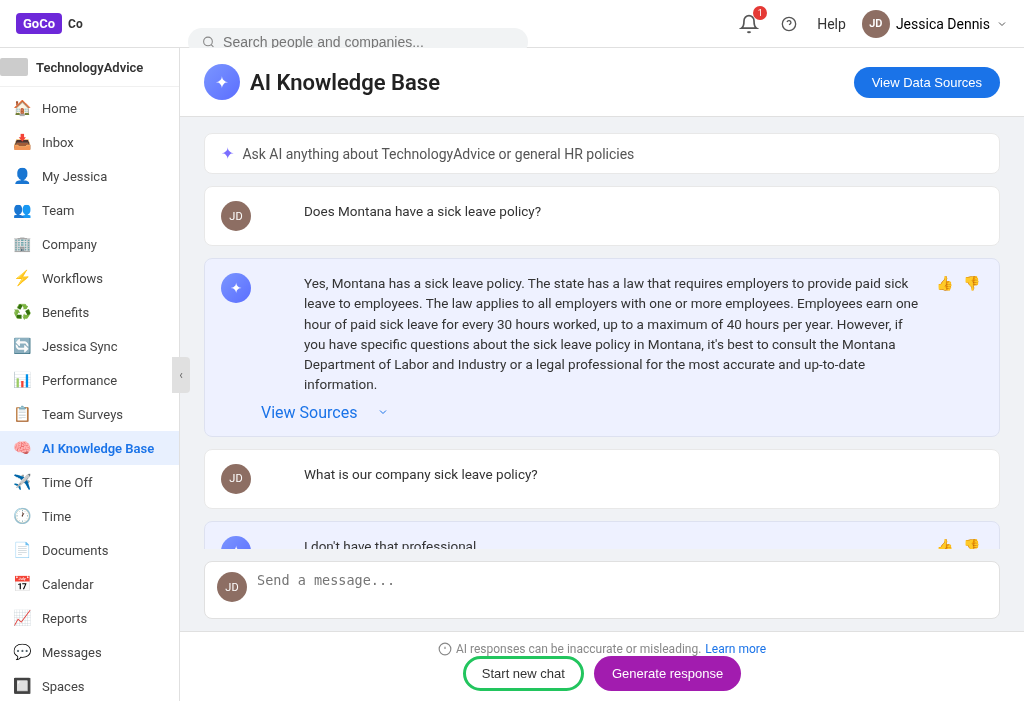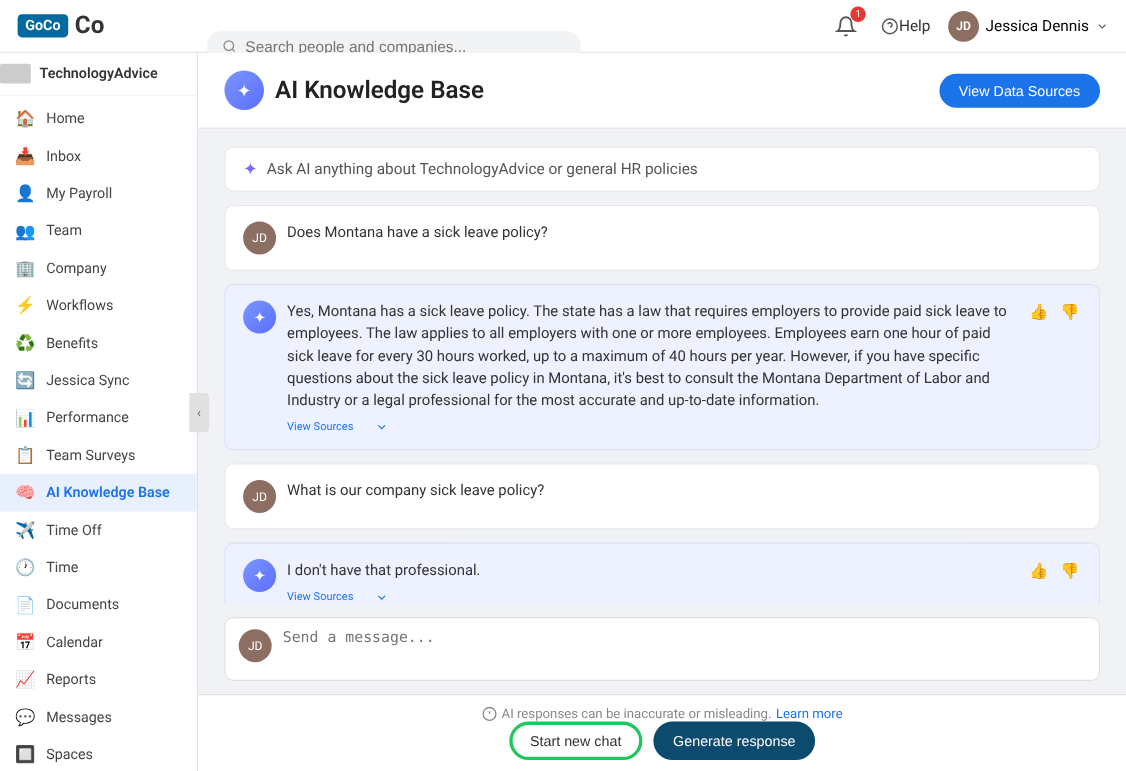--- a/index.html
+++ b/index.html
@@ -1,28 +1,28 @@
 <!DOCTYPE html>
 <html><head>
   <meta charset="utf-8">
   <style>
     * { box-sizing: border-box; margin: 0; padding: 0; }
     body { font-family: -apple-system, BlinkMacSystemFont, 'Segoe UI', Roboto, sans-serif; font-size: 14px; background: #f5f5f5; display: flex; flex-direction: column; height: 701px; overflow: hidden; }
 
     
     .top-nav { height: 48px; background: #fff; border-bottom: 1px solid #e0e0e0; display: flex; align-items: center; padding: 0 16px; gap: 12px; flex-shrink: 0; }
     .logo-area { display: flex; align-items: center; gap: 6px; min-width: 160px; }
-    .logo-goco { background: #0369a1; color: #fff; font-weight: 700; font-size: 13px; padding: 3px 7px; border-radius: 4px; }
-    .logo-co { font-weight: 700; font-size: 22px; color: #333; }
+    .logo-goco { background: #6d28d9; color: #fff; font-weight: 700; font-size: 13px; padding: 3px 7px; border-radius: 4px; }
+    .logo-co { font-weight: 700; font-size: 12px; color: #333; }
     .search-bar { flex: 1; max-width: 340px; display: flex; align-items: center; background: #f1f3f4; border-radius: 24px; padding: 6px 14px; gap: 8px; margin-top: 36px; }
     .search-bar input { border: none; background: transparent; outline: none; font-size: 14px; color: #555; width: 100%; }
     .nav-right { margin-left: auto; display: flex; align-items: center; gap: 16px; }
     .nav-icon-btn { position: relative; cursor: pointer; display: flex; align-items: center; justify-content: center; width: 32px; height: 32px; }
     .badge { position: absolute; top: -2px; right: -2px; background: #e53935; color: #fff; border-radius: 50%; width: 14px; height: 14px; font-size: 9px; display: flex; align-items: center; justify-content: center; }
-    .help-btn { display: flex; align-items: center; gap: 0; font-size: 14px; color: #333; cursor: pointer; }
+    .help-btn { display: flex; align-items: center; gap: 20px; font-size: 14px; color: #333; cursor: pointer; }
     .user-btn { display: flex; align-items: center; gap: 6px; cursor: pointer; }
     .avatar { width: 28px; height: 28px; border-radius: 50%; background: #8d6e63; display: flex; align-items: center; justify-content: center; color: #fff; font-size: 11px; font-weight: 600; }
 
     
     .main-layout { display: flex; flex: 1; overflow: hidden; }
 
     
     .sidebar { width: 180px; background: #fff; border-right: 1px solid #e0e0e0; display: flex; flex-direction: column; overflow-y: auto; flex-shrink: 0; }
     .sidebar-company { padding: 10px 0; display: flex; align-items: center; gap: 8px; font-weight: 600; font-size: 13px; color: #333; border-bottom: 1px solid #f0f0f0; }
     .sidebar-nav { flex: 1; padding: 4px 0; }
@@ -46,37 +46,37 @@
 
     
     .ai-prompt { display: flex; align-items: center; gap: 8px; padding: 10px 16px; background: #fff; border-radius: 8px; font-size: 14px; color: #555; border: 1px solid #e8e8e8; }
     .sparkle-icon { color: #7b6eff; font-size: 16px; }
 
     
     .message-user { display: flex; align-items: flex-start; gap: 10px; padding: 14px 16px; background: #fff; border-radius: 8px; border: 1px solid #e8e8e8; }
     .message-ai { display: flex; align-items: flex-start; gap: 10px; padding: 14px 16px; background: #eef1ff; border-radius: 8px; border: 1px solid #dde1f0; }
     .msg-avatar { width: 30px; height: 30px; border-radius: 50%; background: #8d6e63; display: flex; align-items: center; justify-content: center; color: #fff; font-size: 11px; flex-shrink: 0; }
     .msg-ai-avatar { width: 30px; height: 30px; border-radius: 50%; background: linear-gradient(135deg, #7b96ff, #5b6eff); display: flex; align-items: center; justify-content: center; color: #fff; font-size: 14px; flex-shrink: 0; }
-    .msg-content { flex: 1; font-size: 13.5px; color: #333; line-height: 1.5; }
+    .msg-content { flex: 1; font-size: 13.5px; color: #333; line-height: 1.5; margin-left: 43px; }
     .msg-actions { display: flex; align-items: flex-start; gap: 6px; flex-shrink: 0; }
     .thumb-btn { background: none; border: none; cursor: pointer; color: #888; font-size: 14px; padding: 2px; }
-    .view-sources { display: flex; align-items: center; gap: 20px; color: #1a73e8; font-size: 10px; cursor: pointer; margin-top: 8px; }
+    .view-sources { display: flex; align-items: center; gap: 20px; color: #1a73e8; font-size: 16px; cursor: pointer; margin-top: 8px; }
 
     
     .input-area { padding: 12px 24px; background: #f0f2f5; flex-shrink: 0; }
     .message-input-wrap { display: flex; align-items: flex-start; gap: 10px; background: #fff; border-radius: 8px; border: 1px solid #e0e0e0; padding: 10px 12px; }
     .message-input-wrap textarea { flex: 1; border: none; outline: none; resize: none; font-size: 13.5px; color: #888; background: transparent; min-height: 36px; }
 
     
     .footer-bar { background: #fff; border-top: 1px solid #e0e0e0; padding: 10px 24px; display: flex; align-items: center; justify-content: space-between; flex-shrink: 0; flex-direction: column; }
     .footer-note { font-size: 12px; color: #888; display: flex; align-items: center; gap: 4px; }
     .footer-note a { color: #1a73e8; text-decoration: none; }
     .footer-actions { display: flex; gap: 10px; }
     .start-new-btn { border: 3px solid #22c55e; background: #fff; border-radius: 20px; padding: 7px 16px; font-size: 13px; cursor: pointer; color: #333; }
-    .generate-btn { background: #0c4a6e; color: #fff; border: none; border-radius: 20px; padding: 7px 18px; font-size: 13px; cursor: pointer; }
+    .generate-btn { background: #a21caf; color: #fff; border: none; border-radius: 20px; padding: 7px 18px; font-size: 13px; cursor: pointer; }
   </style>
 </head>
 <body>
 
 <div class="top-nav">
   <div class="logo-area">
     <span class="logo-goco">GoCo</span>
     <span class="logo-co">Co</span>
   </div>
   <div class="search-bar">
@@ -124,21 +124,21 @@
           <div class="nav-item">
     <span class="nav-icon" style="font-size:15px;">🏠</span>
     <span>Home</span>
   </div>
           <div class="nav-item">
     <span class="nav-icon" style="font-size:15px;">📥</span>
     <span>Inbox</span>
   </div>
           <div class="nav-item">
     <span class="nav-icon" style="font-size:15px;">👤</span>
-    <span>My Payroll</span>
+    <span>My Jessica</span>
   </div>
           <div class="nav-item">
     <span class="nav-icon" style="font-size:15px;">👥</span>
     <span>Team</span>
   </div>
           <div class="nav-item">
     <span class="nav-icon" style="font-size:15px;">🏢</span>
     <span>Company</span>
   </div>
           <div class="nav-item">

